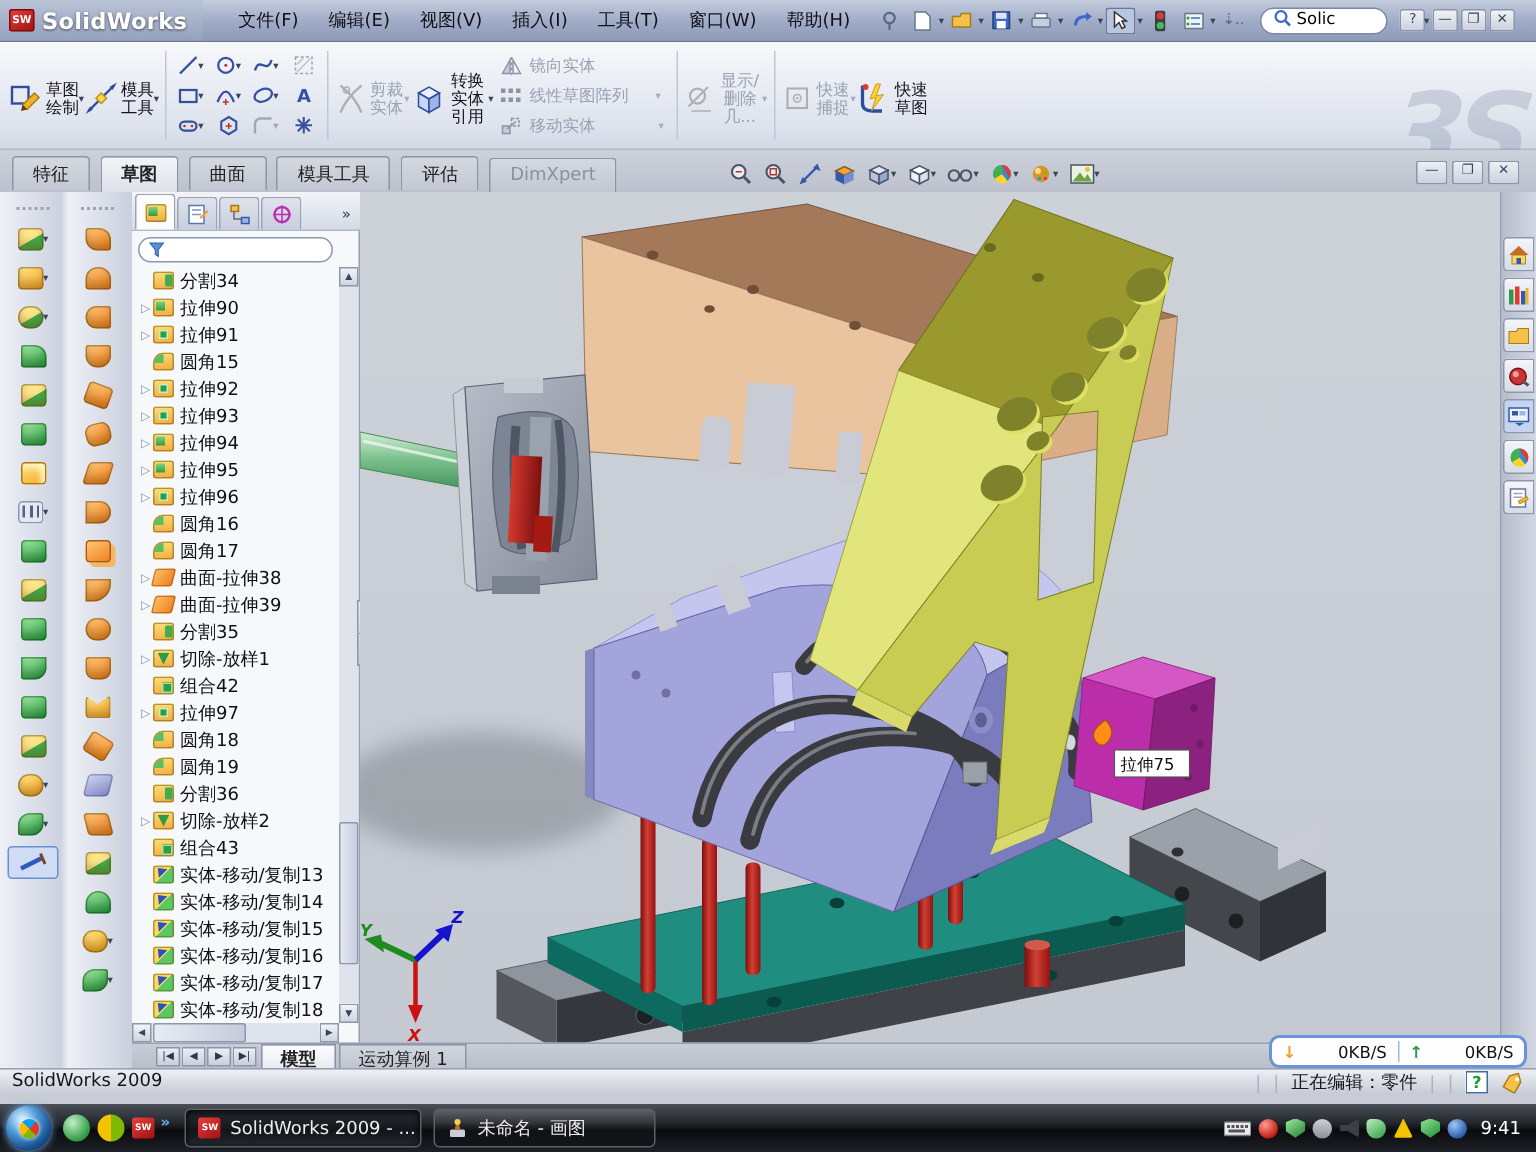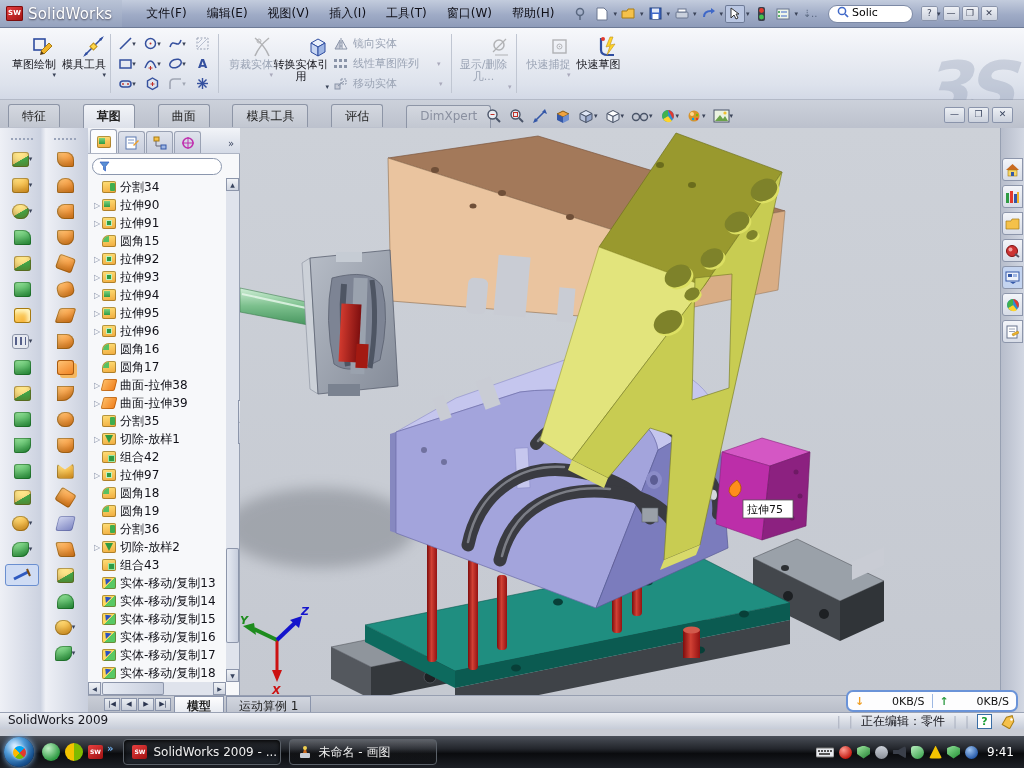--- a/index.html
+++ b/index.html
@@ -3,47 +3,47 @@
 <meta charset="utf-8">
 <style>
 *{margin:0;padding:0;box-sizing:border-box}
 html,body{width:1024px;height:768px;overflow:hidden}
 #screen{position:relative;width:1024px;height:768px;font-family:"DejaVu Sans",sans-serif;font-size:12px;background:#c9ccd4;color:#111}
 .abs{position:absolute}
 
 #titlebar{left:0;top:0;width:1024px;height:28px;background:linear-gradient(#c3ccdd,#9fabc6 55%,#8e9bb9);display:flex;align-items:center;border-bottom:1px solid #6d7a96}
 #logo{display:flex;align-items:center;gap:5px;padding:0 10px 0 6px;height:100%;background:linear-gradient(#b9c3d6,#95a2be)}
 #logocube{width:17px;height:15px;border-radius:2px;background:linear-gradient(145deg,#e84040,#a01010);box-shadow:inset 0 0 0 1px #7a0c0c;color:#fff;font-size:7px;font-weight:bold;text-align:center;line-height:15px}
-#logotext{font-size:15px;letter-spacing:.2px;color:#fff;font-weight:normal;text-shadow:0 1px 2px #445}
+#logotext{font-size:15px;letter-spacing:.2px;color:#fff;font-weight:bold;text-shadow:0 1px 2px #445}
 .menu-item{padding:3px 10px;color:#101018}
 #tb-icons{display:flex;align-items:center;gap:2px;margin-left:6px}
 .tbi{width:20px;height:18px;border-radius:2px;display:flex;align-items:center;justify-content:center;font-size:11px}
 .tbi svg{display:block}
 .tbi.pressed{background:#b9c6e2;box-shadow:inset 0 0 0 1px #6d7a96}
 .car{font-size:7px;color:#3a4358;margin-left:-1px}
 #searchbox{display:flex;align-items:flex-start;gap:3px;background:#fff;border:1px solid #7c89a5;border-radius:9px;height:18px;padding:0 8px;margin-left:8px}
 #searchbox input{border:none;outline:none;width:52px;font-size:11px;font-family:inherit}
 .winbtn{width:17px;height:15px;border-radius:2px;background:linear-gradient(#f2f4f8,#c9cfdc);box-shadow:inset 0 0 0 1px #8a94ab;font-size:9px;line-height:14px;text-align:center;color:#3a4156;margin-left:2px}
 
 #cmdbar{left:0;top:28px;width:1024px;height:72px;background:linear-gradient(#f7f8fb,#dde2ec 80%,#d3d9e6);border-bottom:1px solid #b3b9c7;display:flex;align-items:stretch;padding:2px 0 2px 6px}
-.cbtn{width:50px;display:flex;flex-direction:column;align-items:flex-end;justify-content:flex-start;padding-top:5px;text-align:center}
+.cbtn{width:50px;display:flex;flex-direction:row;align-items:center;justify-content:flex-start;padding-top:5px;text-align:center}
 .cbtn .cic{height:24px;display:flex;align-items:center}
 .clb{font-size:11px;line-height:1.1;color:#15151c}
 .dis .clb{color:#9aa3b4}
 .dis svg{opacity:.5;filter:grayscale(1)}
 .vsep{width:1px;background:#c0c6d2;margin:4px 4px}
 .sgrid{display:flex;flex-direction:column;justify-content:center;gap:1px}
 .srow{display:flex;gap:1px}
 .scell{width:24px;height:19px;display:flex;align-items:center;justify-content:center}
 .stack3{display:flex;flex-direction:column;justify-content:center;gap:2px;padding:0 4px}
 .stk{display:flex;align-items:center;gap:4px;height:18px;color:#9aa3b4;font-size:11px}
 #watermark{right:8px;top:18px;font-size:72px;font-weight:bold;font-style:italic;color:rgba(130,142,168,.30);letter-spacing:-6px;transform:skewX(-8deg)}
 
 #tabband{left:0;top:100px;width:1024px;height:28px;background:linear-gradient(#ccd1db,#bcc1cd)}
-.rtab{position:relative;display:inline-block;height:23px;margin-top:4px;padding:3px 13px 0;background:linear-gradient(#d4d8e0,#c2c7d1);border:1px solid #8d95a6;border-bottom:none;border-radius:3px 3px 0 0;margin-left:19px;color:#222;font-size:12px}
+.rtab{position:relative;display:inline-block;height:23px;margin-top:4px;padding:3px 13px 0;background:linear-gradient(#d4d8e0,#c2c7d1);border:1px solid #8d95a6;border-bottom:none;border-radius:3px 3px 0 0;margin-left:3px;color:#222;font-size:12px}
 .rtab.active{background:linear-gradient(#f2f4f8,#dde1ea);font-weight:bold;height:24px;margin-top:3px}
 .rtab.dim{color:#8a90a0}
 
 #lefttools{left:0;top:128px;width:88px;height:584px;background:linear-gradient(90deg,#eef0f6,#ccd2e0 46%,#eef0f6 52%,#c9cfdd)}
 .ltcol{position:absolute;top:0;width:42px;height:100%;display:flex;flex-direction:column;align-items:center;padding-top:10px;gap:4px}
 .grip{width:22px;height:4px;border-top:2px dotted #9aa4ba;margin-bottom:2px}
 .ltb{width:34px;height:22px;display:flex;align-items:center;justify-content:center;gap:1px}
 .lti{width:17px;height:15px;border-radius:3px;box-shadow:inset 0 -5px 6px rgba(110,65,0,.35),inset 0 0 0 1px rgba(100,70,10,.45)}
 .c-y{background:linear-gradient(150deg,#ffe68a,#f5a623)}
 .c-g{background:linear-gradient(150deg,#9fe8a0,#2f9e46);box-shadow:inset 0 -5px 6px rgba(0,70,10,.35),inset 0 0 0 1px rgba(10,80,20,.45)}

